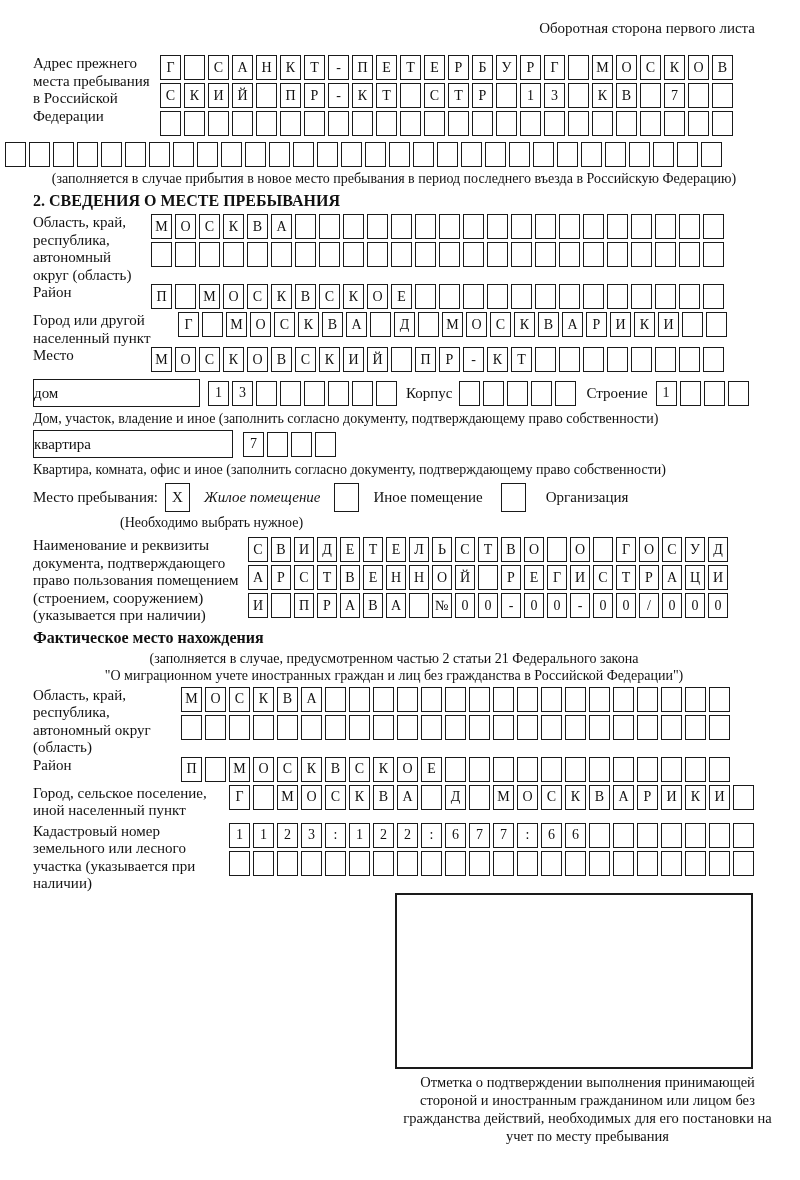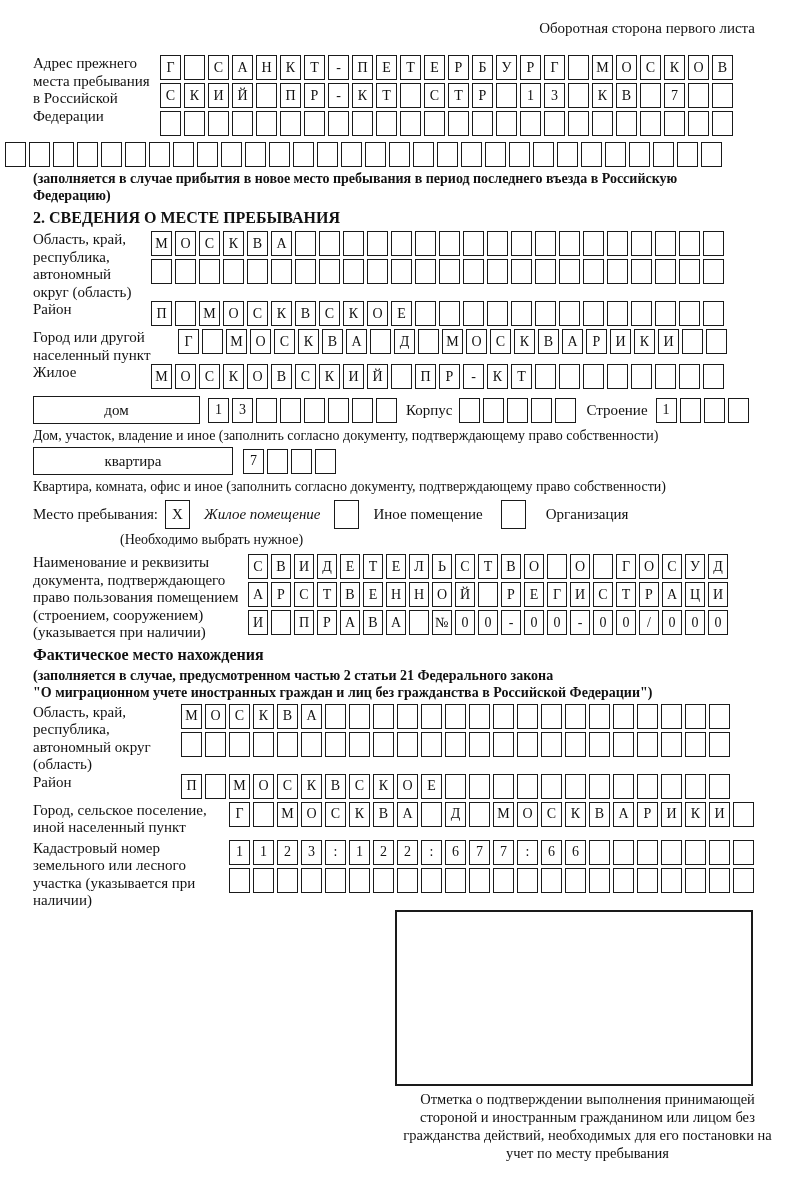--- a/index.html
+++ b/index.html
@@ -26,26 +26,26 @@
   .cells { display:flex; gap:3px; }
   .cell {
     flex:0 0 21px; width:21px; height:25px;
     border:1.5px solid #1a1a1a; background:#fff;
     display:flex; align-items:center; justify-content:center;
     font-size:14px; line-height:1;
   }
   .tight .cell { flex:0 0 20px; width:20px; }
 
   .note { font-size:14px; line-height:17px; }
-  .center { text-align:left;font-weight:bold; }
+  .center { text-align:center; }
   .heading { font-weight:bold; font-size:16px; text-align:left; }
 
   .widebox {
     border:1.5px solid #1a1a1a; height:28px; background:#fff;
-    display:flex; align-items:center; justify-content:center; font-size:15px;
+    display:flex; align-items:center; font-size:15px;
   }
   .inline-row { display:flex; align-items:center; }
   .inline-label { font-size:15px; white-space:nowrap; }
 
   .checkbox {
     width:25px; height:29px; border:1.7px solid #1a1a1a; background:#fff;
     display:flex; align-items:center; justify-content:center; font-size:15px; flex-shrink:0;
   }
 
   .stamp-box { width:358px; height:176px; border:2px solid #1a1a1a; margin-left:362px; background:#fff; }
@@ -293,21 +293,21 @@
         <span class="cell">Р</span>
         <span class="cell">И</span>
         <span class="cell">К</span>
         <span class="cell">И</span>
         <span class="cell"></span>
         <span class="cell"></span>
       </div>
   </div>
 
   <div class="frow">
-    <div class="flabel w118">Жилое</div>
+    <div class="flabel w118">Место</div>
     <div class="cells">
         <span class="cell">М</span>
         <span class="cell">О</span>
         <span class="cell">С</span>
         <span class="cell">К</span>
         <span class="cell">О</span>
         <span class="cell">В</span>
         <span class="cell">С</span>
         <span class="cell">К</span>
         <span class="cell">И</span>

